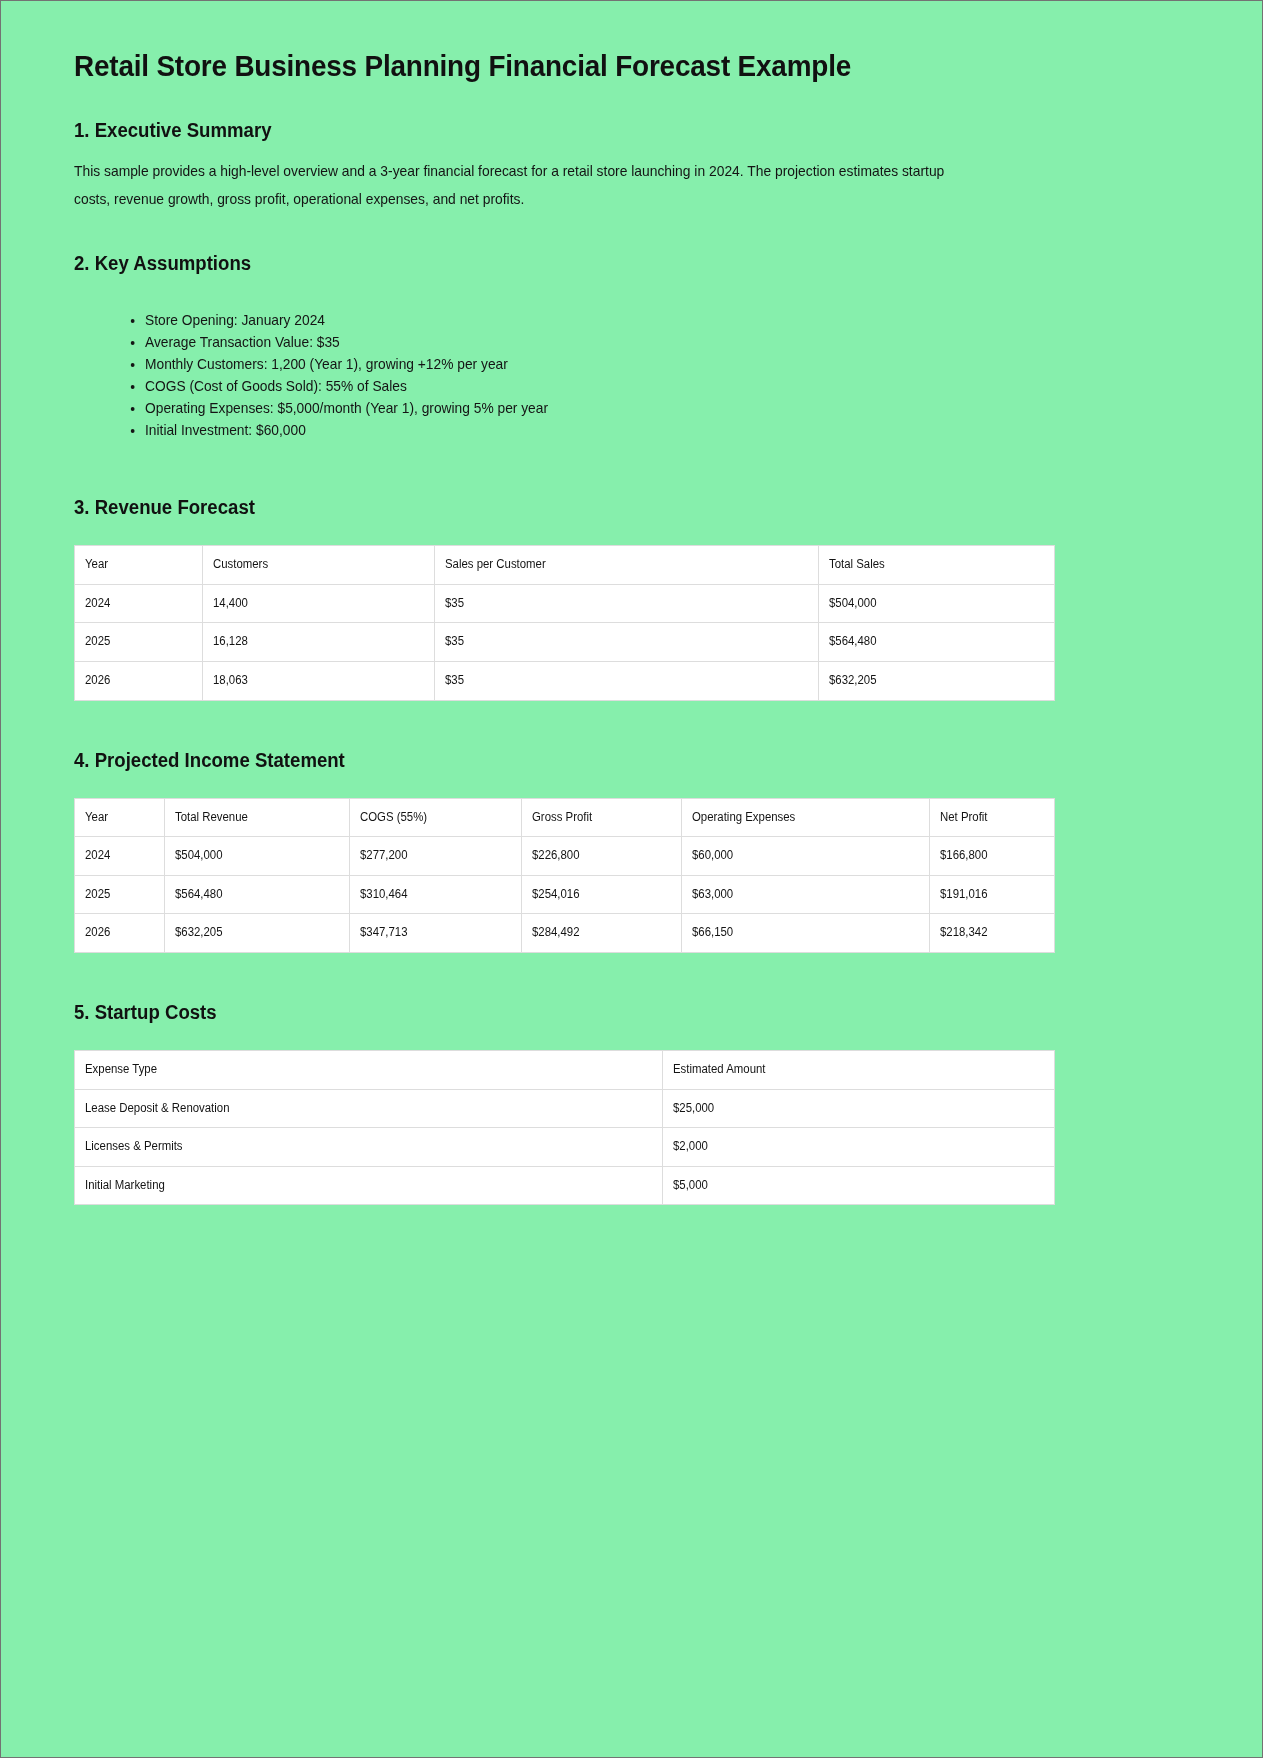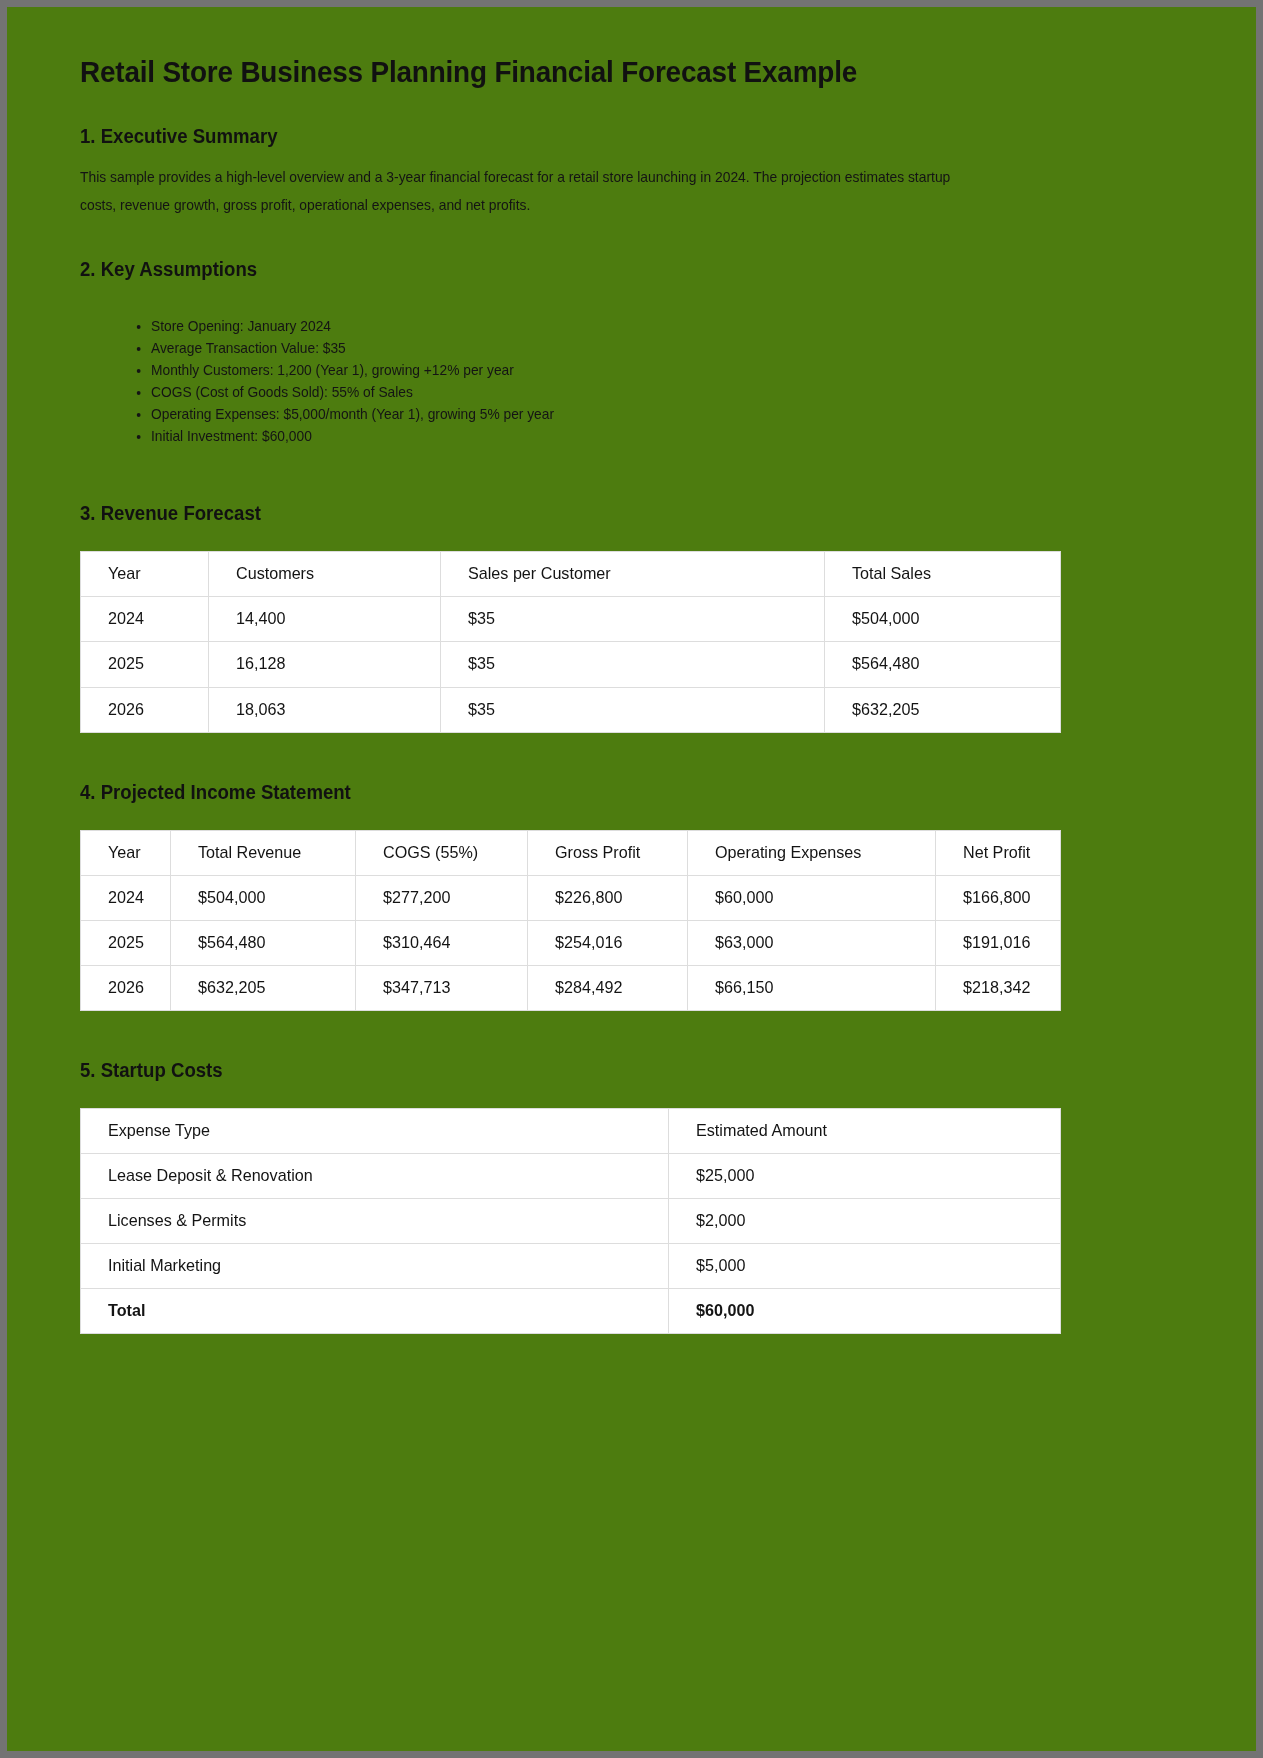--- a/index.html
+++ b/index.html
@@ -10,24 +10,24 @@
   }
   body {
     font-family: "Liberation Sans", "DejaVu Sans", sans-serif;
     color: #111111;
     -webkit-font-smoothing: antialiased;
   }
   .page {
     position: relative;
     width: 1263px;
     height: 1758px;
-    background: #4d7c0f;
+    background: #86efac;
     box-sizing: border-box;
     overflow: hidden;
-    border: 7px solid #737373;
+    border: 1px solid #737373;
   }
   .content {
     position: absolute;
     left: 73px;
     top: 0;
     width: 980px;
   }
 
   
   .doc-title {
@@ -86,22 +86,22 @@
   
   table.doc-table {
     border-collapse: collapse;
     width: 980px;
     table-layout: fixed;
     background: #ffffff;
   }
   table.doc-table td,
   table.doc-table th {
     border: 1px solid #dddddd;
-    padding: 11px 12px 11px 27px;
-    font-size: 17px;
+    padding: 11px 12px 11px 10px;
+    font-size: 12px;
     font-weight: normal;
     text-align: left;
     color: #141414;
     vertical-align: middle;
     line-height: 1.3;
     white-space: nowrap;
     overflow: hidden;
   }
   table.doc-table th span,
   table.doc-table td span {
@@ -281,21 +281,17 @@
           <td><span>$25,000</span></td>
         </tr>
         <tr>
           <td><span>Licenses &amp; Permits</span></td>
           <td><span>$2,000</span></td>
         </tr>
         <tr>
           <td><span>Initial Marketing</span></td>
           <td><span>$5,000</span></td>
         </tr>
-        <tr class="total-row">
-          <td><span>Total</span></td>
-          <td><span>$60,000</span></td>
-        </tr>
       </tbody>
     </table>
 
   </div>
 </div>
 
 </body></html>

